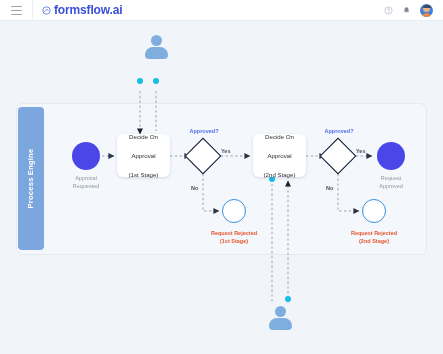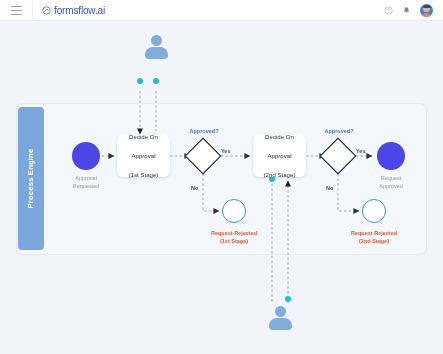--- a/index.html
+++ b/index.html
@@ -21,21 +21,21 @@
   .hamburger{
     width:11px;height:9px;margin-left:11px;margin-right:10px;
     display:flex;flex-direction:column;justify-content:space-between;
     cursor:pointer;
   }
   .hamburger i{display:block;height:1px;background:#9aa3b0;border-radius:1px;}
   .vdiv{width:1px;height:21px;background:#eceff4;}
   .brand{display:flex;align-items:center;margin-left:9px;gap:3px;}
   .brand-mark{width:9px;height:9px;flex:0 0 9px;}
   .brand-text{
-    font-size:10px;font-weight:normal;color:#3b4fd6;letter-spacing:-0.15px;
+    font-size:12px;font-weight:bold;color:#3b4fd6;letter-spacing:-0.15px;
     white-space:nowrap;
   }
   .topright{margin-left:auto;display:flex;align-items:center;gap:9px;margin-right:10px;}
   .ti{width:9px;height:9px;display:block;}
   .avatar{
     width:13px;height:13px;border-radius:50%;
     background:#3f7fe0;position:relative;overflow:hidden;
     box-shadow:0 0 0 1px #ffffff;
   }
   .avatar .face{

